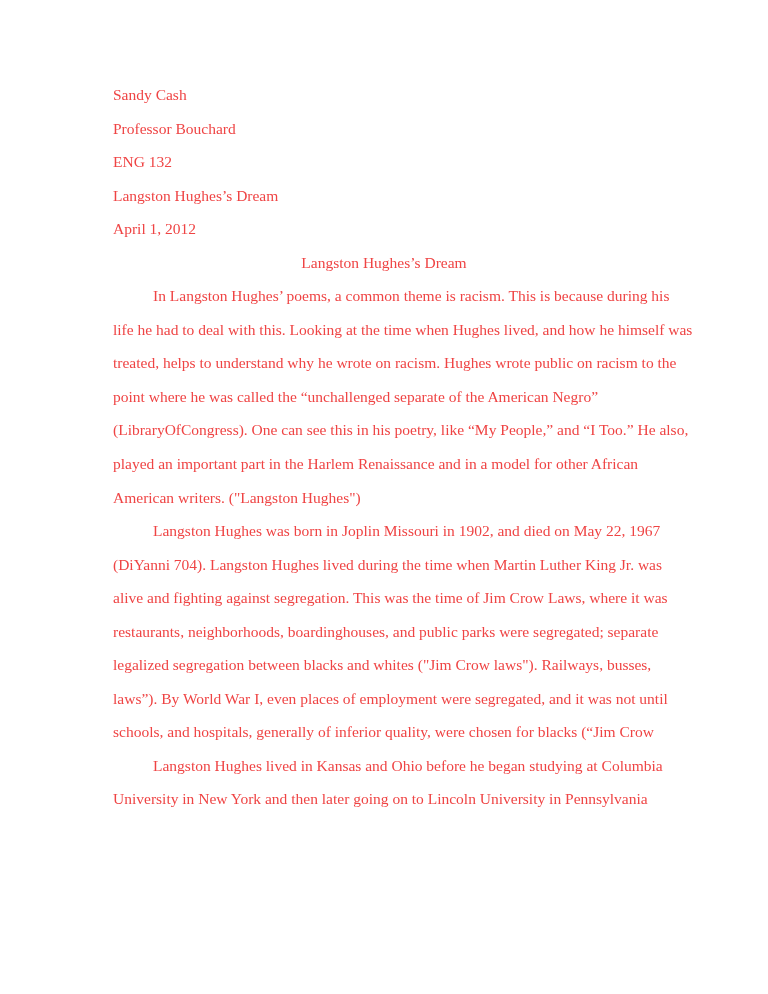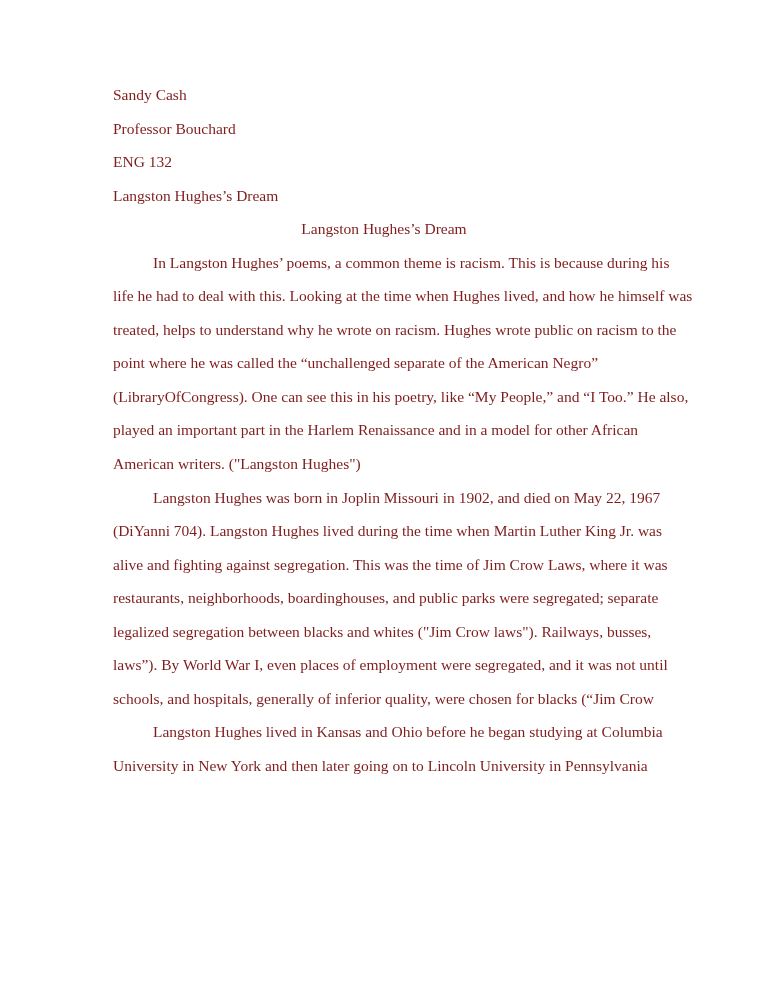--- a/index.html
+++ b/index.html
@@ -8,21 +8,21 @@
     background: #ffffff;
   }
   .page {
     position: relative;
     width: 768px;
     height: 994px;
     background: #ffffff;
     overflow: hidden;
     font-family: "Liberation Serif", "DejaVu Serif", serif;
     font-size: 15.5px;
-    color: #7f1d1d;
+    color: #ef4444;
   }
   .content {
     position: absolute;
     left: 113px;
     top: 78px;
     width: 542px;
   }
   .line {
     line-height: 33.55px;
     height: 33.55px;
@@ -41,20 +41,21 @@
 <body>
 
 <div class="page">
   <div class="content">
 
     <div>
       <div class="line">Sandy Cash</div>
       <div class="line">Professor Bouchard</div>
       <div class="line">ENG 132</div>
       <div class="line">Langston Hughes’s Dream</div>
+      <div class="line">April 1, 2012</div>
     </div>
 
     <div class="line centered">Langston Hughes’s Dream</div>
 
     <div>
       <div class="line indent">In Langston Hughes’ poems, a common theme is racism. This is because during his</div>
       <div class="line">life he had to deal with this. Looking at the time when Hughes lived, and how he himself was</div>
       <div class="line">treated, helps to understand why he wrote on racism. Hughes wrote public on racism to the</div>
       <div class="line">point where he was called the “unchallenged separate of the American Negro”</div>
       <div class="line">(LibraryOfCongress). One can see this in his poetry, like “My People,” and “I Too.” He also,</div>

